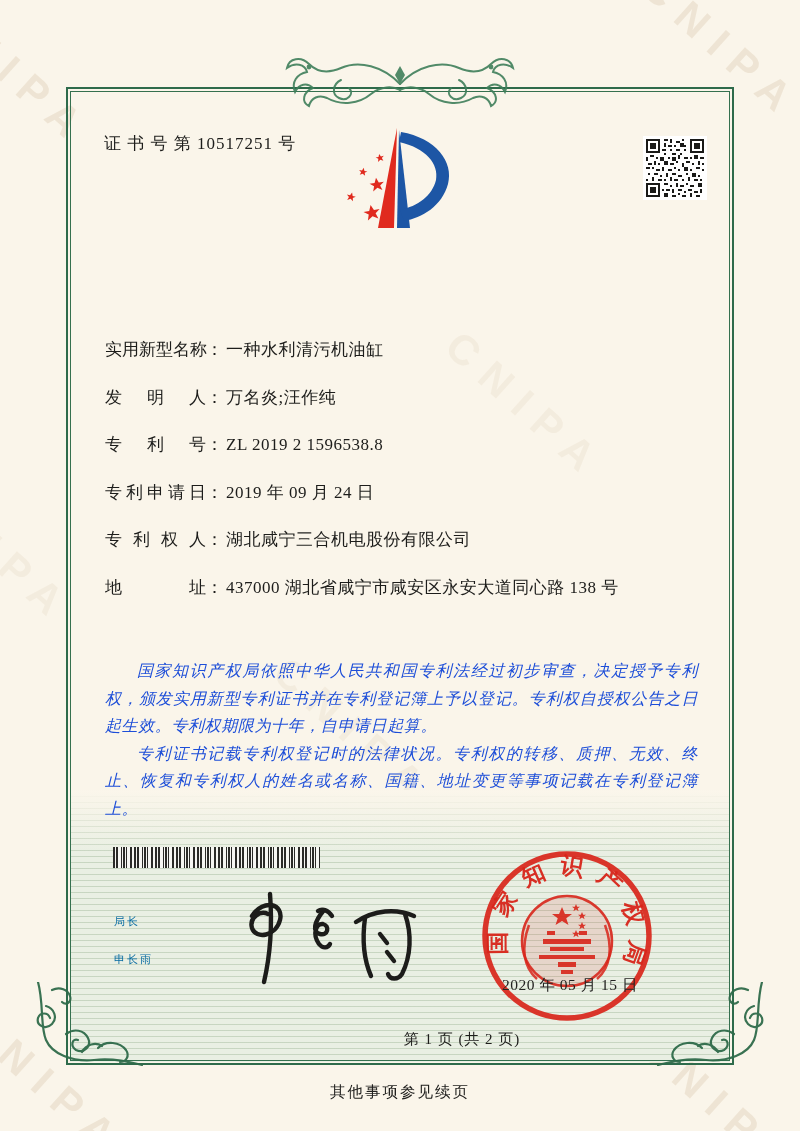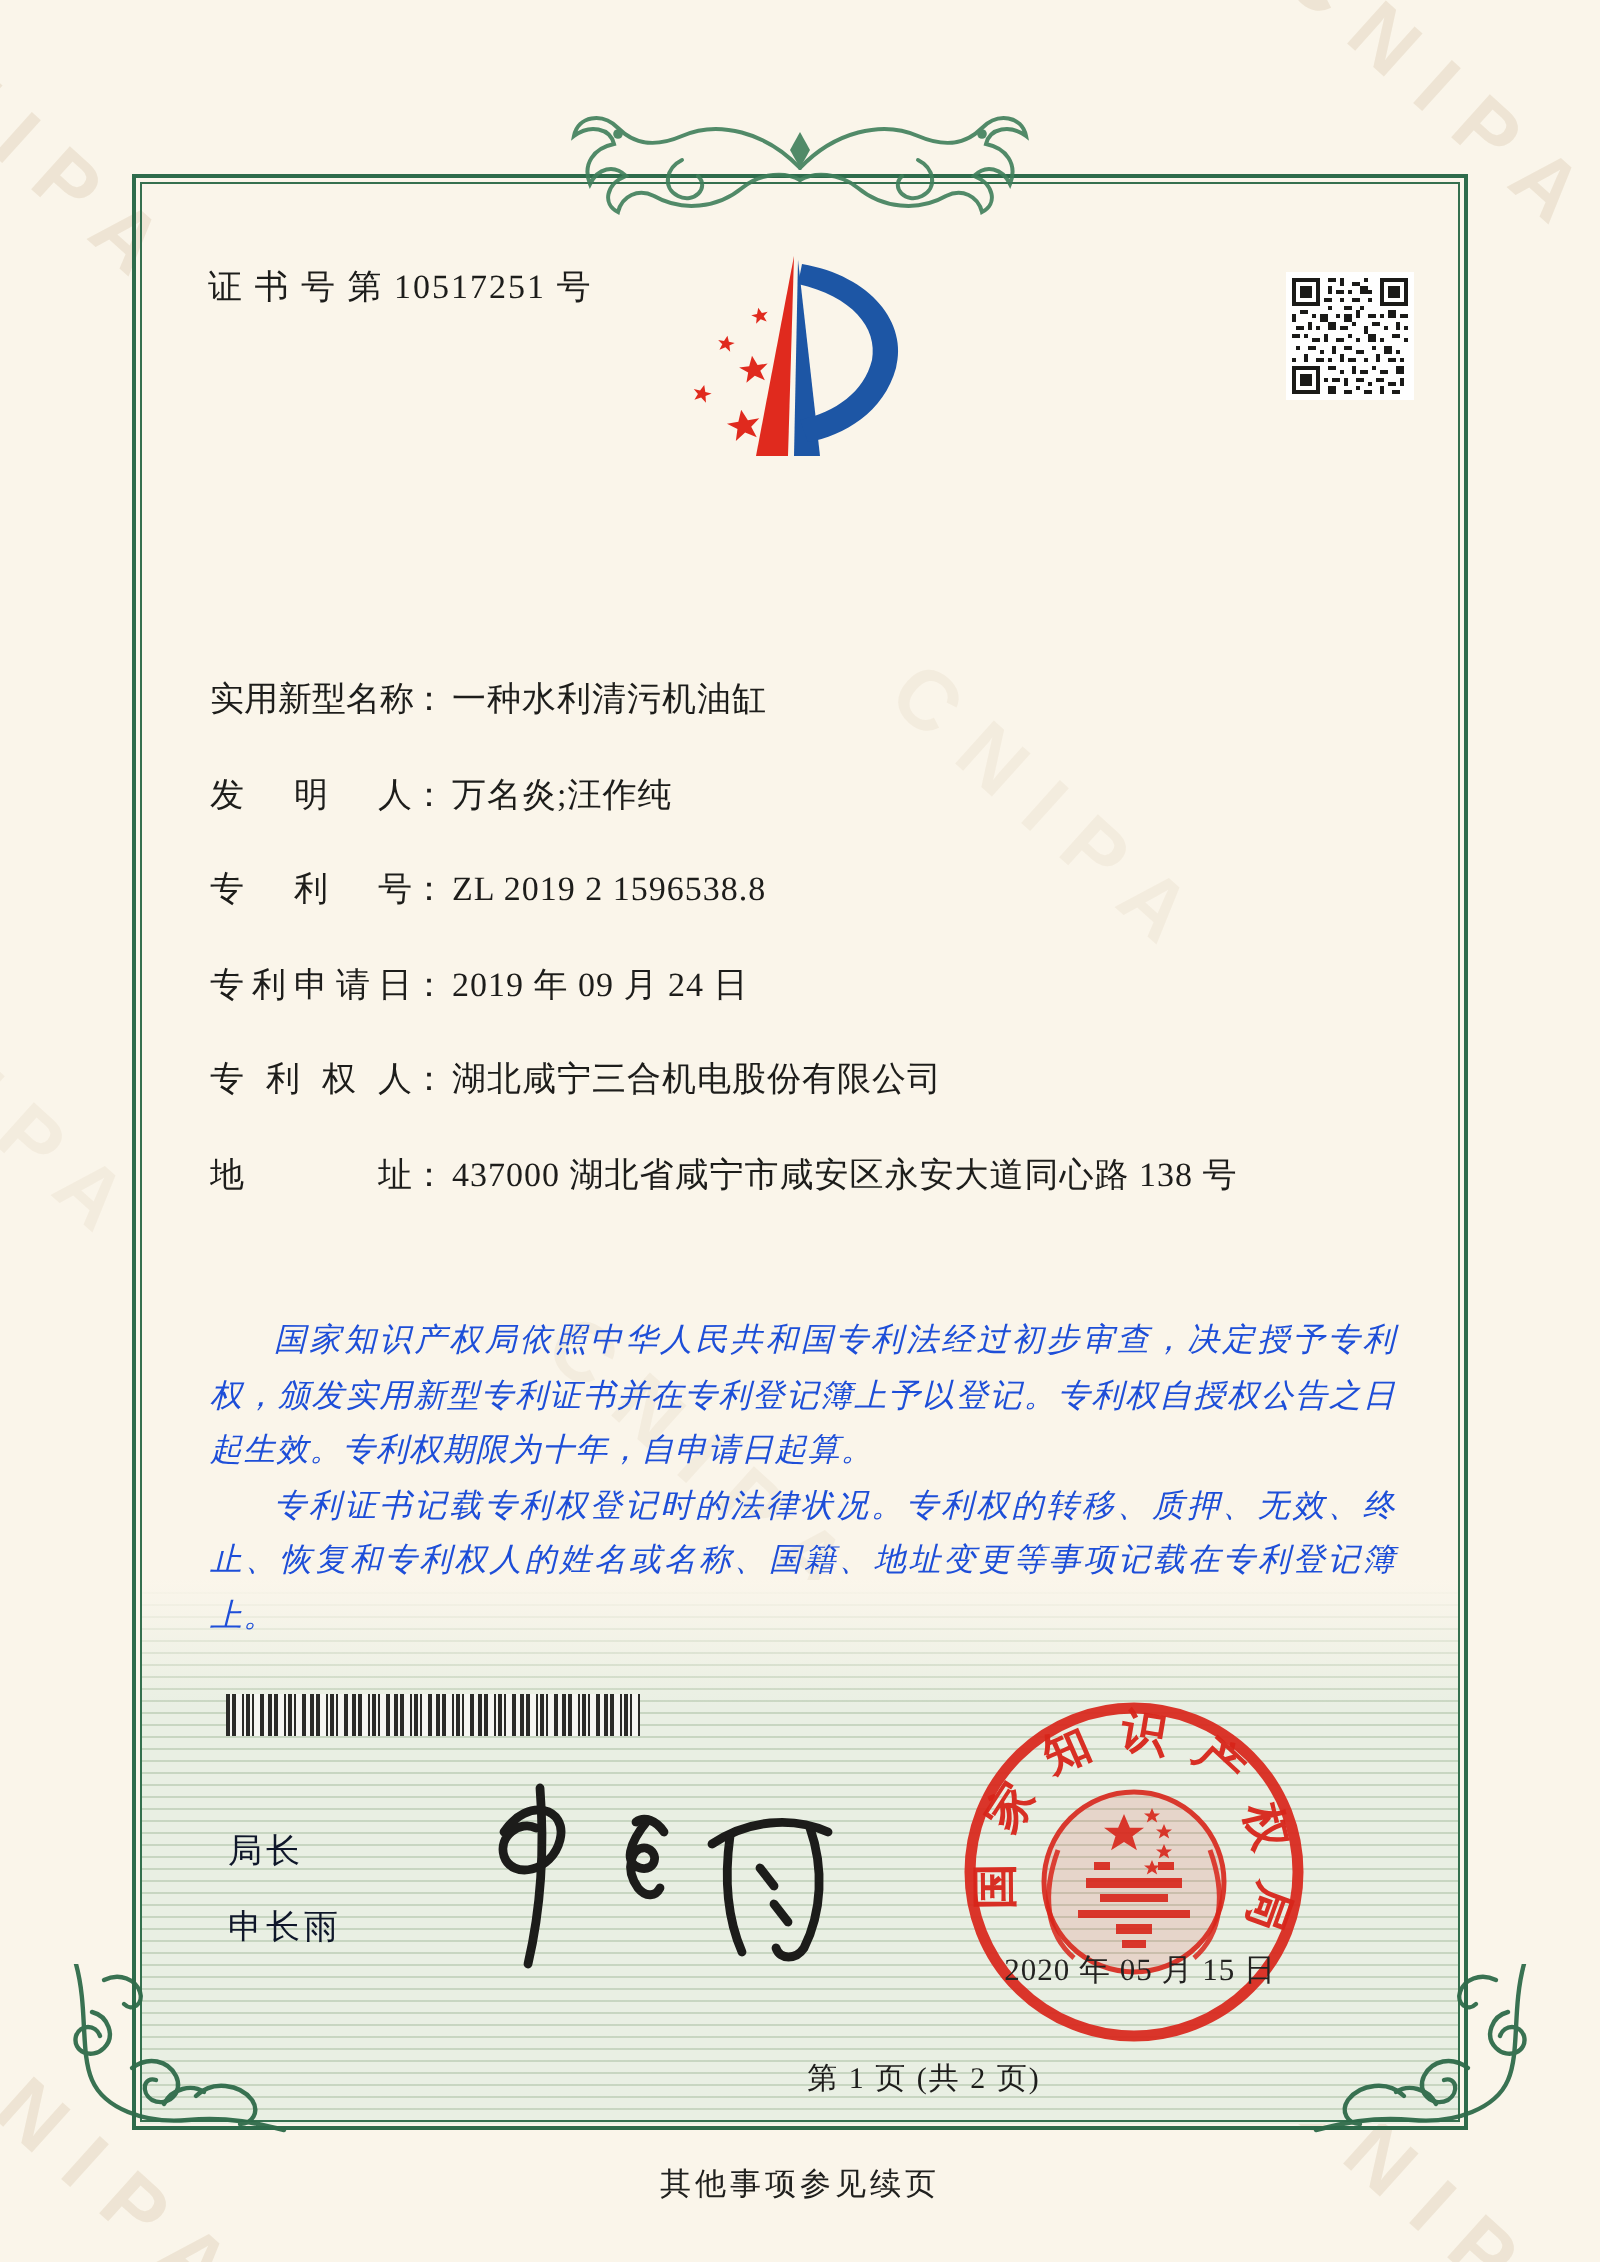--- a/index.html
+++ b/index.html
@@ -62,21 +62,21 @@
   
   .barcode{
     position:absolute;left:113px;top:847px;width:207px;height:21px;z-index:3;
     background:repeating-linear-gradient(90deg,
       #2b2b28 0 2px,#f6f6f2 2px 3px,#2b2b28 3px 5px,#f6f6f2 5px 8px,
       #2b2b28 8px 9px,#f6f6f2 9px 10px,#2b2b28 10px 12px,#f6f6f2 12px 13px,
       #2b2b28 13px 14px,#f6f6f2 14px 17px,#2b2b28 17px 19px,#f6f6f2 19px 21px);
   }
   .issuer-title,.issuer-name{
     position:absolute;left:114px;font-family:"Liberation Sans","DejaVu Sans",sans-serif;
-    font-size:17px;color:#0f172a;letter-spacing:2px;z-index:3;
+    font-size:11px;color:#0369a1;letter-spacing:2px;z-index:3;
   }
   .issuer-title{top:914px;}
   .issuer-name{top:952px;}
   .sig{position:absolute;left:224px;top:886px;z-index:3;}
   .seal{position:absolute;left:478px;top:847px;z-index:4;}
   .seal-date{
     position:absolute;left:494px;top:975px;width:152px;text-align:center;
     font-size:15.5px;letter-spacing:.5px;color:#232321;z-index:5;
   }
   .page-num{

